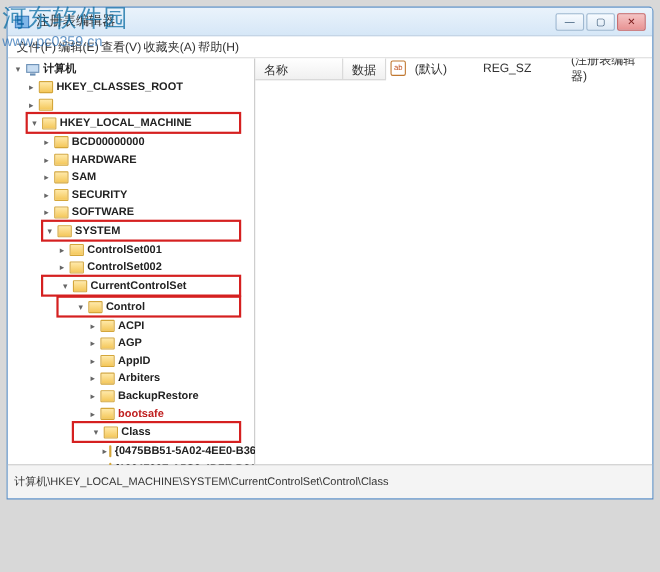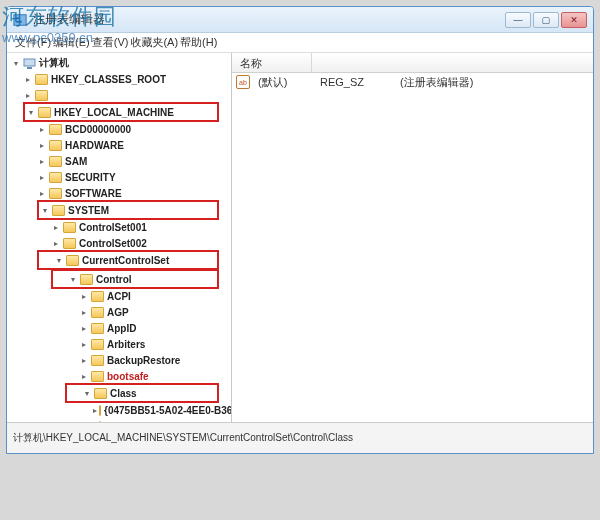--- a/index.html
+++ b/index.html
@@ -15,21 +15,21 @@
 .body { flex: 1; display: flex; overflow: hidden; }
 .tree-pane { width: 225px; border-right: 1px solid #c9c9c9; overflow: auto; position: relative; padding: 2px 0 2px 2px; }
 .tree-pane::-webkit-scrollbar { width: 16px; height: 16px; }
 .tree-pane::-webkit-scrollbar-track { background: #f0f0f0; }
 .tree-pane::-webkit-scrollbar-thumb { background: #c8c8c8; border: 1px solid #a0a0a0; }
 .tree-node { display: flex; align-items: center; height: 16px; font-size: 10px; color: #222; white-space: nowrap; position: relative; }
 .tree-node .toggle { width: 10px; height: 10px; margin-right: 2px; display: inline-flex; align-items: center; justify-content: center; font-size: 8px; color: #666; cursor: pointer; }
 .tree-node .folder { width: 13px; height: 11px; margin-right: 3px; background: linear-gradient(#ffe9a8,#f4c75a); border: 1px solid #d4a63a; border-radius: 1px; }
 .tree-node .label { cursor: pointer; font-weight: bold; }
 .hlbox { border: 2px solid #d52020; padding: 0 1px; margin: -1px 0; }
-.list-pane { flex: 1; display: flex; flex-direction: column; overflow: hidden; }
+.list-pane { flex: 1; display: flex; flex-direction: row; overflow: hidden; }
 .list-header { height: 20px; display: flex; border-bottom: 1px solid #d0d0d0; background: linear-gradient(#fff,#f0f0f0); font-size: 11px; color: #333; }
 .col { padding: 3px 8px; border-right: 1px solid #d8d8d8; }
 .col.name { width: 80px; }
 .col.type { width: 80px; }
 .col.data { flex: 1; }
 .list-body { flex: 1; overflow: auto; }
 .row { display: flex; height: 18px; align-items: center; font-size: 11px; color: #333; }
 .row .ic { width: 14px; height: 14px; margin: 0 4px; border: 1px solid #c07830; background: #fff; border-radius: 2px; display: flex; align-items: center; justify-content: center; font-size: 7px; color: #c05020; }
 .row .c { padding: 0 4px; }
 .row .c.name { width: 62px; }
@@ -215,20 +215,21 @@
           <span class="toggle">▸</span>
           <span class="folder"></span>
           <span class="label">{4116F60B-25B3-4662-B732-99A6…</span>
         </div>
 
     </div>
 
     <div class="list-pane">
       <div class="list-header">
         <div class="col name">名称</div>
+        <div class="col data">数据</div>
       </div>
       <div class="list-body">
         <div class="row">
           <span class="ic">ab</span>
           <span class="c name">(默认)</span>
           <span class="c type">REG_SZ</span>
           <span class="c data">(注册表编辑器)</span>
         </div>
       </div>
     </div>

